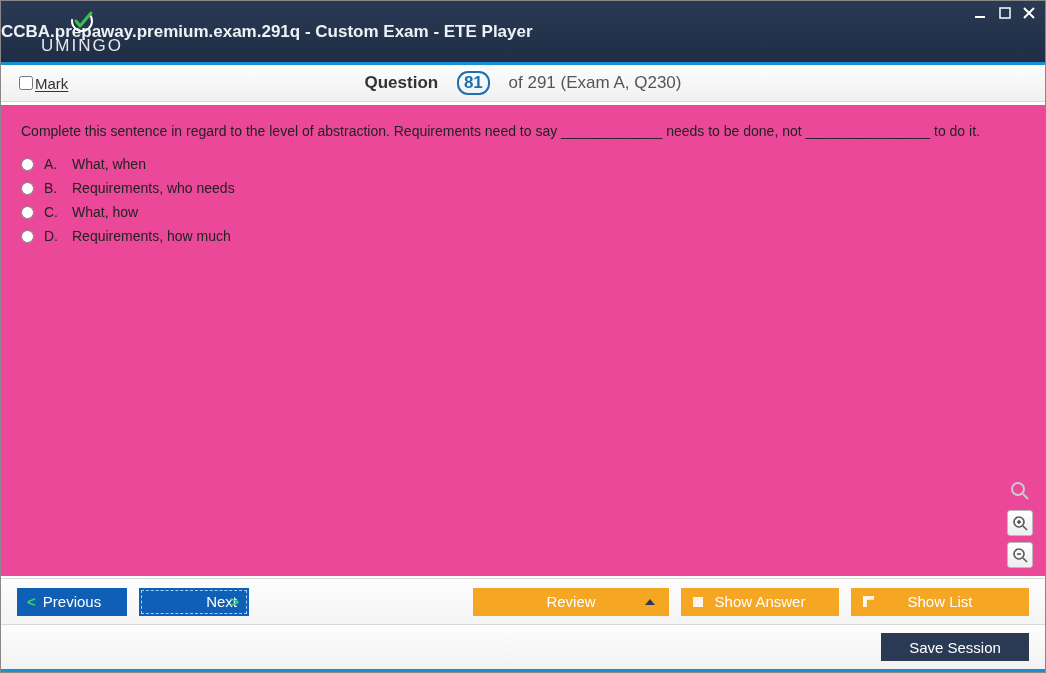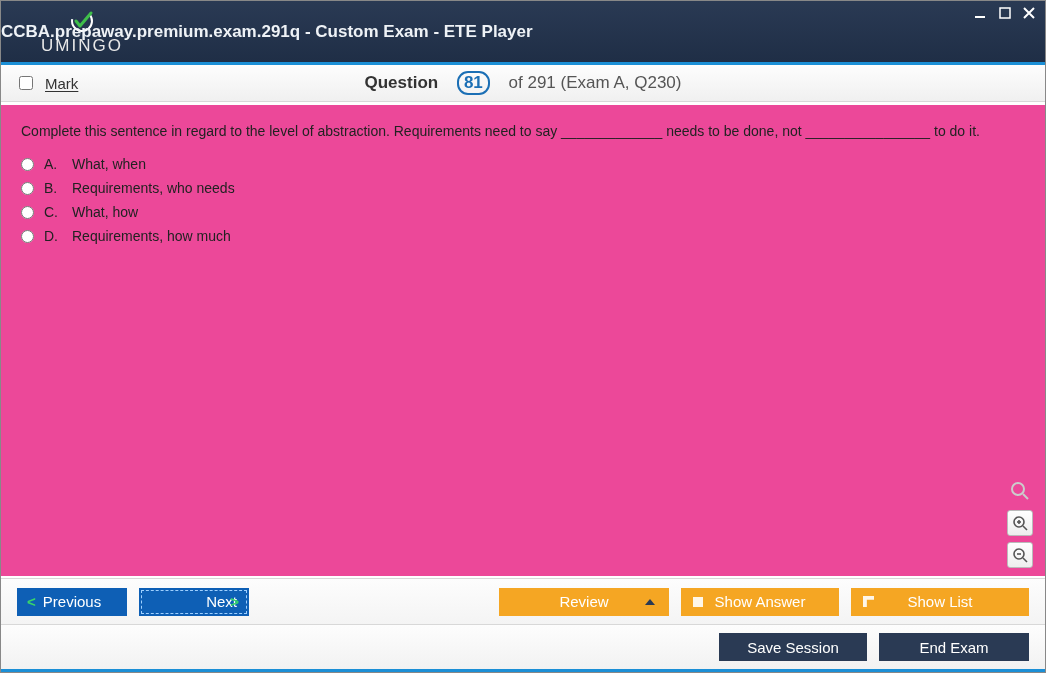--- a/index.html
+++ b/index.html
@@ -63,21 +63,21 @@
     background: linear-gradient(#fdfdfd, #f0f0f0);
     border-bottom: 1px solid #d8d8d8;
     display: flex;
     align-items: center;
     position: relative;
     padding: 0 18px;
   }
   .mark-wrap {
     display: flex;
     align-items: center;
-    gap: 12px;
+    gap: 2px;
     font-size: 15px;
     color: #333;
     cursor: pointer;
   }
   .mark-wrap input { width:14px; height:14px; }
   .mark-label { text-decoration: underline; text-underline-offset: 2px; }
   .q-center {
     position: absolute;
     left:0; right:0;
     text-align: center;
@@ -178,21 +178,21 @@
     padding: 0 12px;
   }
   .btn-blue { background: #0e5fb5; }
   .btn-blue.next { outline: 1px dashed #9fd0ff; outline-offset: -3px; justify-content: flex-end; }
   .btn-orange { background: #f5a623; }
   .btn-dark { background: #2a3a54; }
   .btn-nav { width: 110px; justify-content: center; gap: 6px; }
   .btn-nav .chev { color: #39d66a; font-weight: bold; position:absolute; }
   .btn-nav .chev.left { left:10px; }
   .btn-nav .chev.right { right:10px; }
-  .btn-review { width: 170px; justify-content:center;margin-left:48px; }
+  .btn-review { width: 196px; justify-content:center;margin-left:48px; }
   .btn-review .tri {
     position:absolute; right:14px;
     width:0;height:0;
     border-left:5px solid transparent;
     border-right:5px solid transparent;
     border-bottom:6px solid #2a3a54;
   }
   .btn-show { width: 158px; justify-content:center; }
   .btn-show .sq {
     position:absolute; left:12px;
@@ -325,16 +325,13 @@
   <button class="btn btn-orange btn-list">
     <span class="sq"></span>
     <span>Show List</span>
   </button>
 </div>
 
 <div class="footer2">
   <button class="btn btn-dark btn-session">
     <span>Save Session</span>
   </button>
-  <button class="btn btn-dark btn-end">
-    <span>End Exam</span>
-  </button>
 </div>
 
 </body></html>

